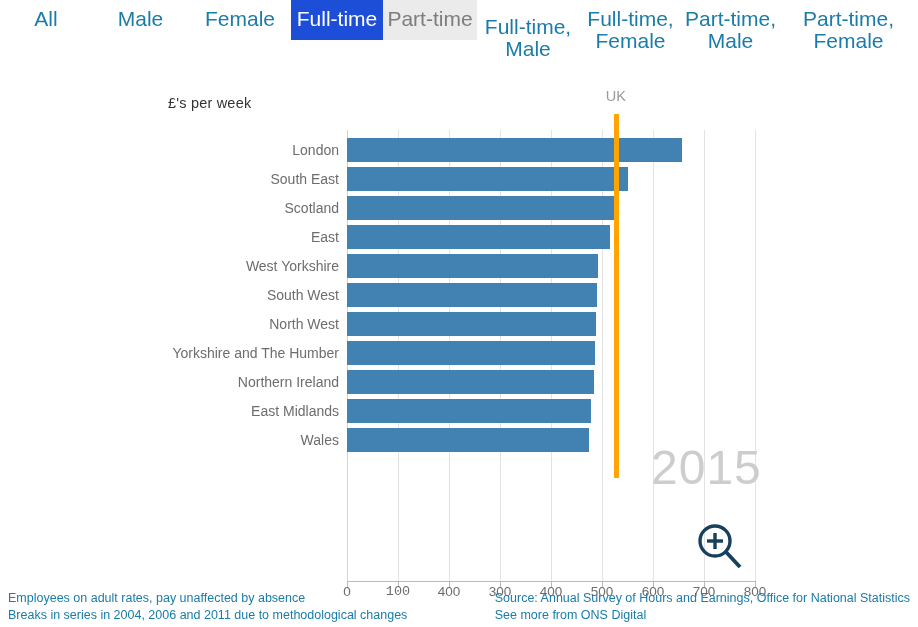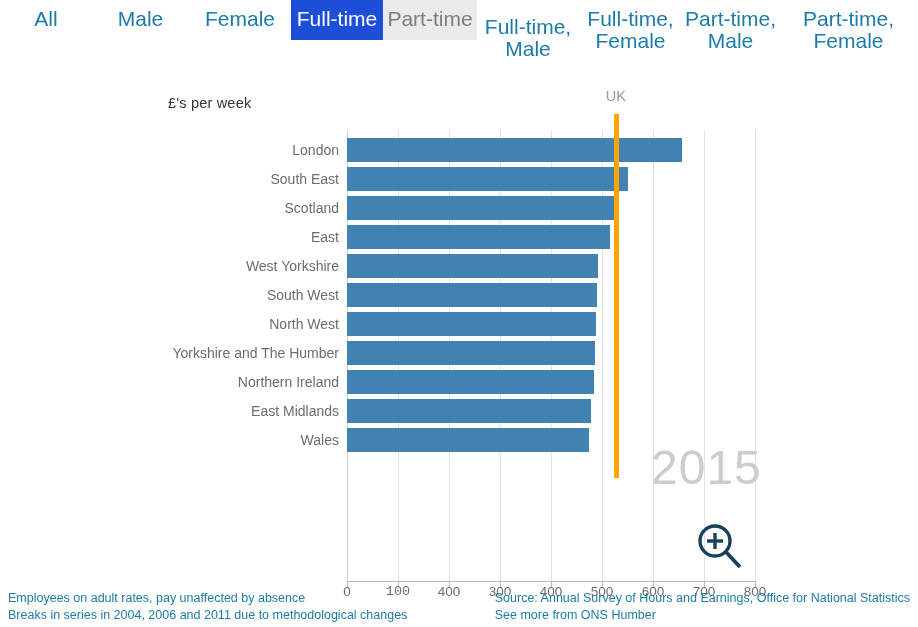--- a/index.html
+++ b/index.html
@@ -236,15 +236,15 @@
   
 </div>
 
 <div id="footer">
   <div id="footnote">
     <div>Employees on adult rates, pay unaffected by absence</div>
     <div>Breaks in series in 2004, 2006 and 2011 due to methodological changes</div>
   </div>
   <div id="source">
     <div>Source: Annual Survey of Hours and Earnings, Office for National Statistics</div>
-    <div class="link">See more from ONS Humber</div>
+    <div class="link">See more from ONS Digital</div>
   </div>
 </div>
 
 </body></html>

